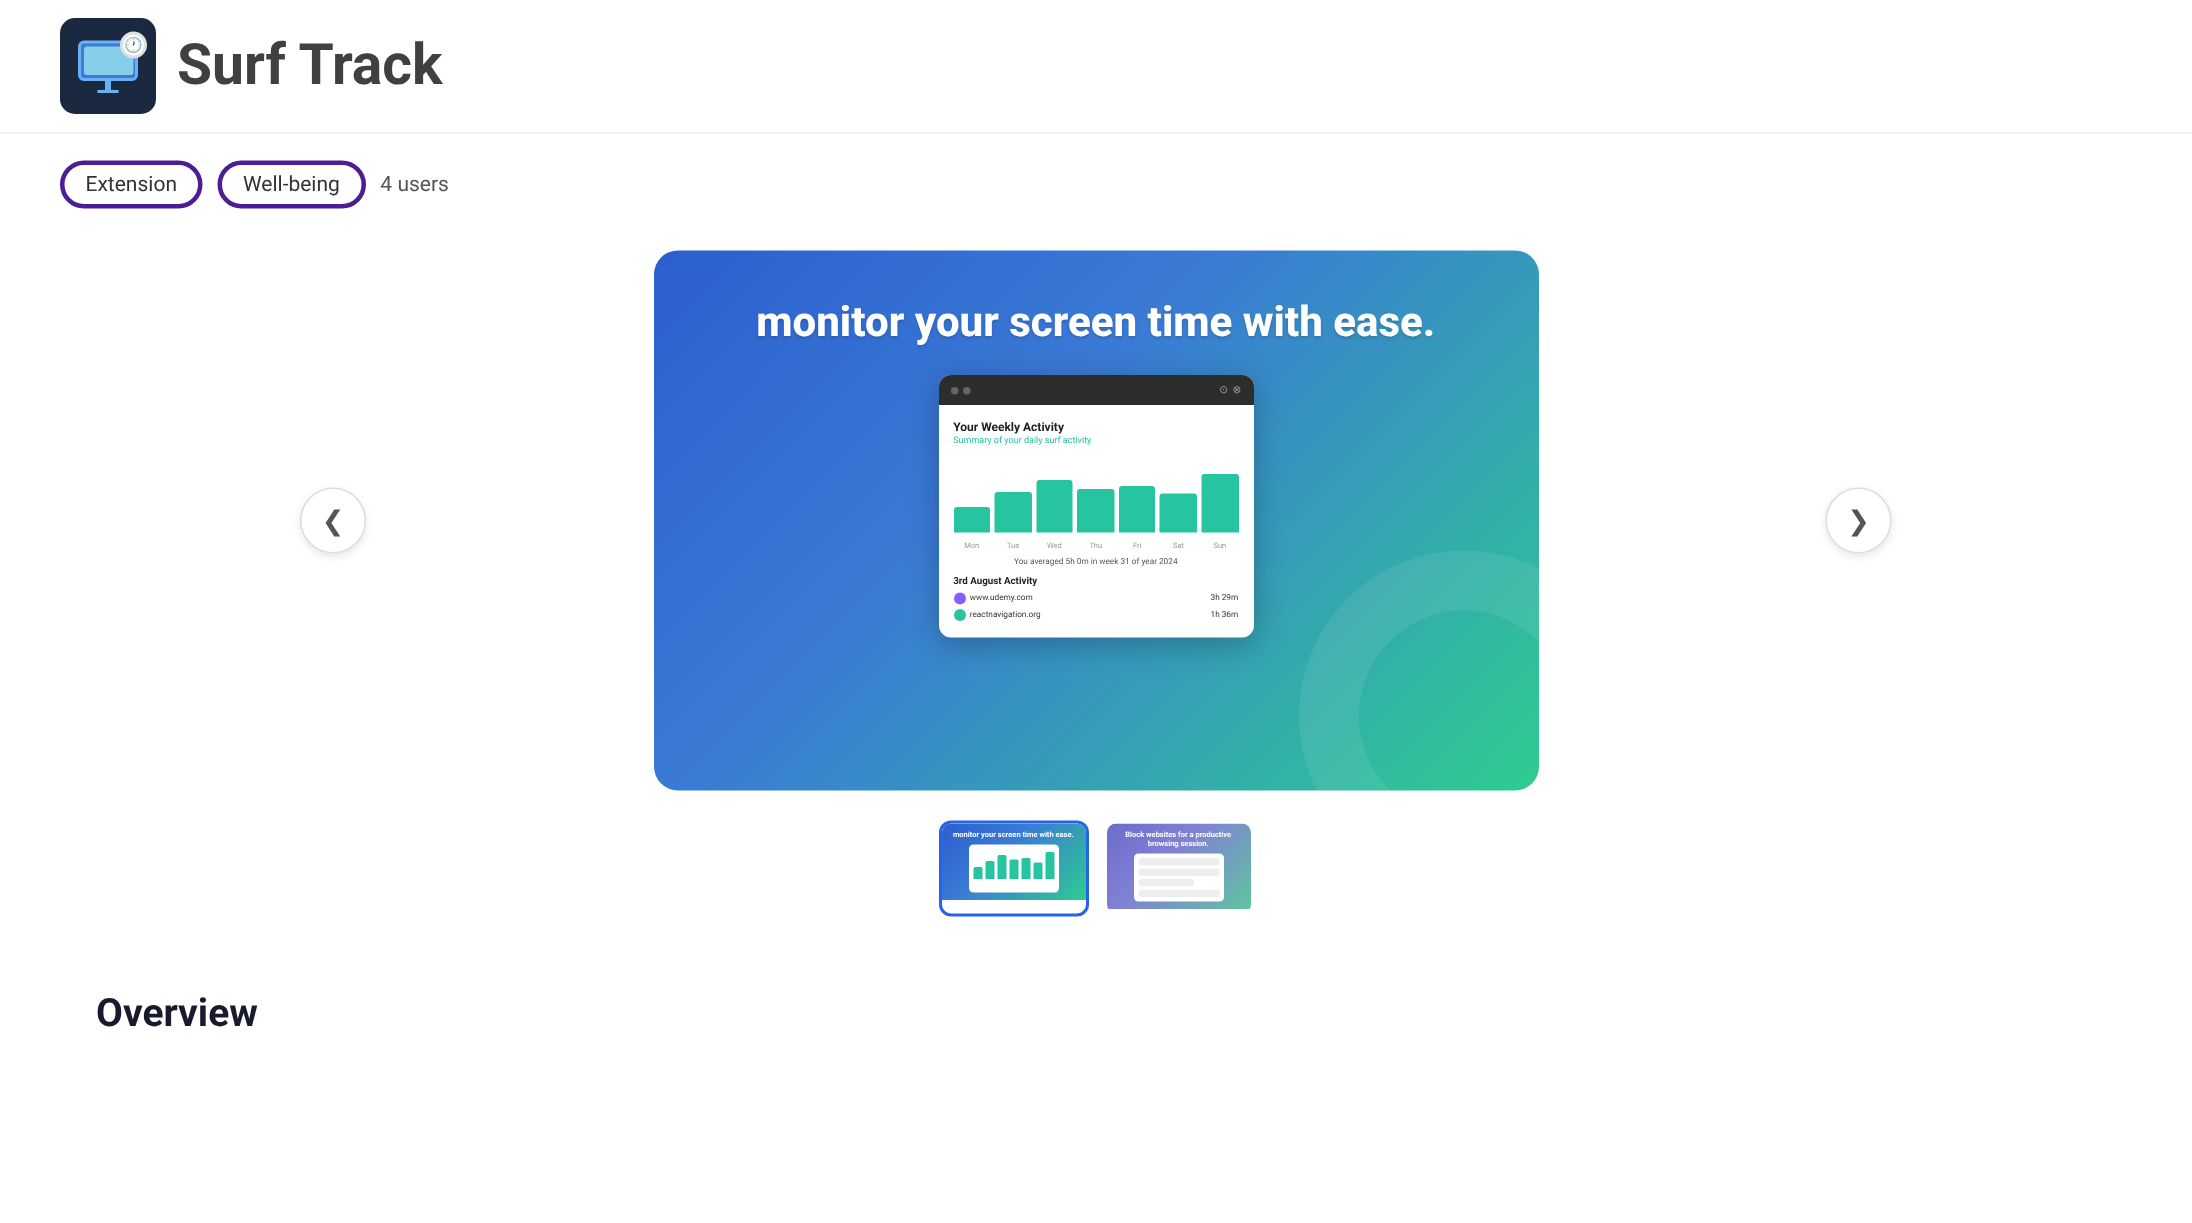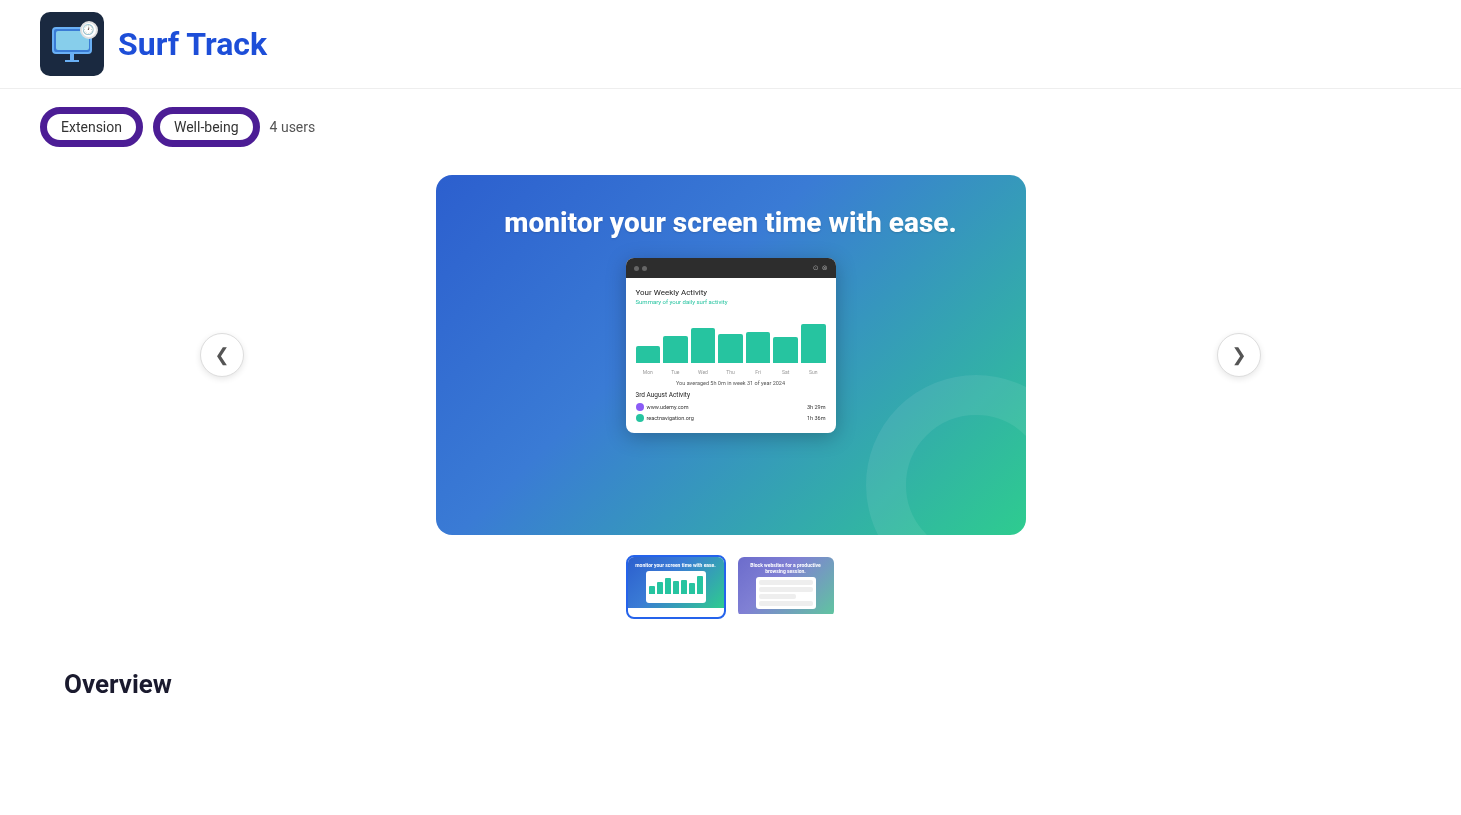--- a/index.html
+++ b/index.html
@@ -28,23 +28,23 @@
       width: 64px;
       height: 64px;
       background: #1a2940;
       border-radius: 10px;
       display: flex;
       align-items: center;
       justify-content: center;
       position: relative;
     }
     .app-title {
-      font-size: 32px;
-      font-weight: 700;
-      color: #1d4ed8;
+      font-size: 38px;
+      font-weight: 700;
+      color: #404040;
     }
     .add-to-brave-btn {
       background: #2563eb;
       color: white;
       border: none;
       border-radius: 24px;
       padding: 12px 28px;
       font-size: 16px;
       font-weight: 600;
       cursor: pointer;
@@ -52,21 +52,21 @@
     }
 
     
     .tags-row {
       display: flex;
       align-items: center;
       gap: 10px;
       padding: 18px 40px;
     }
     .tag {
-      border: 7px solid #4c1d95;
+      border: 3px solid #4c1d95;
       border-radius: 20px;
       padding: 5px 14px;
       font-size: 14px;
       color: #333;
       background: #fff;
     }
     .tag-users {
       color: #555;
       font-size: 14px;
       border: none;
@@ -154,21 +154,21 @@
       width: 5px;
       height: 5px;
       border-radius: 50%;
       background: #666;
     }
     .mini-browser-content {
       padding: 10px 10px 8px;
     }
     .mini-title {
       font-size: 8px;
-      font-weight: 400;
+      font-weight: 700;
       color: #222;
       margin-bottom: 1px;
     }
     .mini-subtitle {
       font-size: 6px;
       color: #26c4a0;
       margin-bottom: 8px;
     }
     .mini-chart {
       display: flex;
@@ -195,21 +195,21 @@
       text-align: center;
     }
     .mini-avg-text {
       font-size: 5.5px;
       color: #555;
       text-align: center;
       margin-bottom: 5px;
     }
     .mini-section-title {
       font-size: 6.5px;
-      font-weight: 400;
+      font-weight: 700;
       color: #222;
       margin-bottom: 4px;
     }
     .mini-site-row {
       display: flex;
       align-items: center;
       justify-content: space-between;
       margin-bottom: 3px;
     }
     .mini-site-left {

